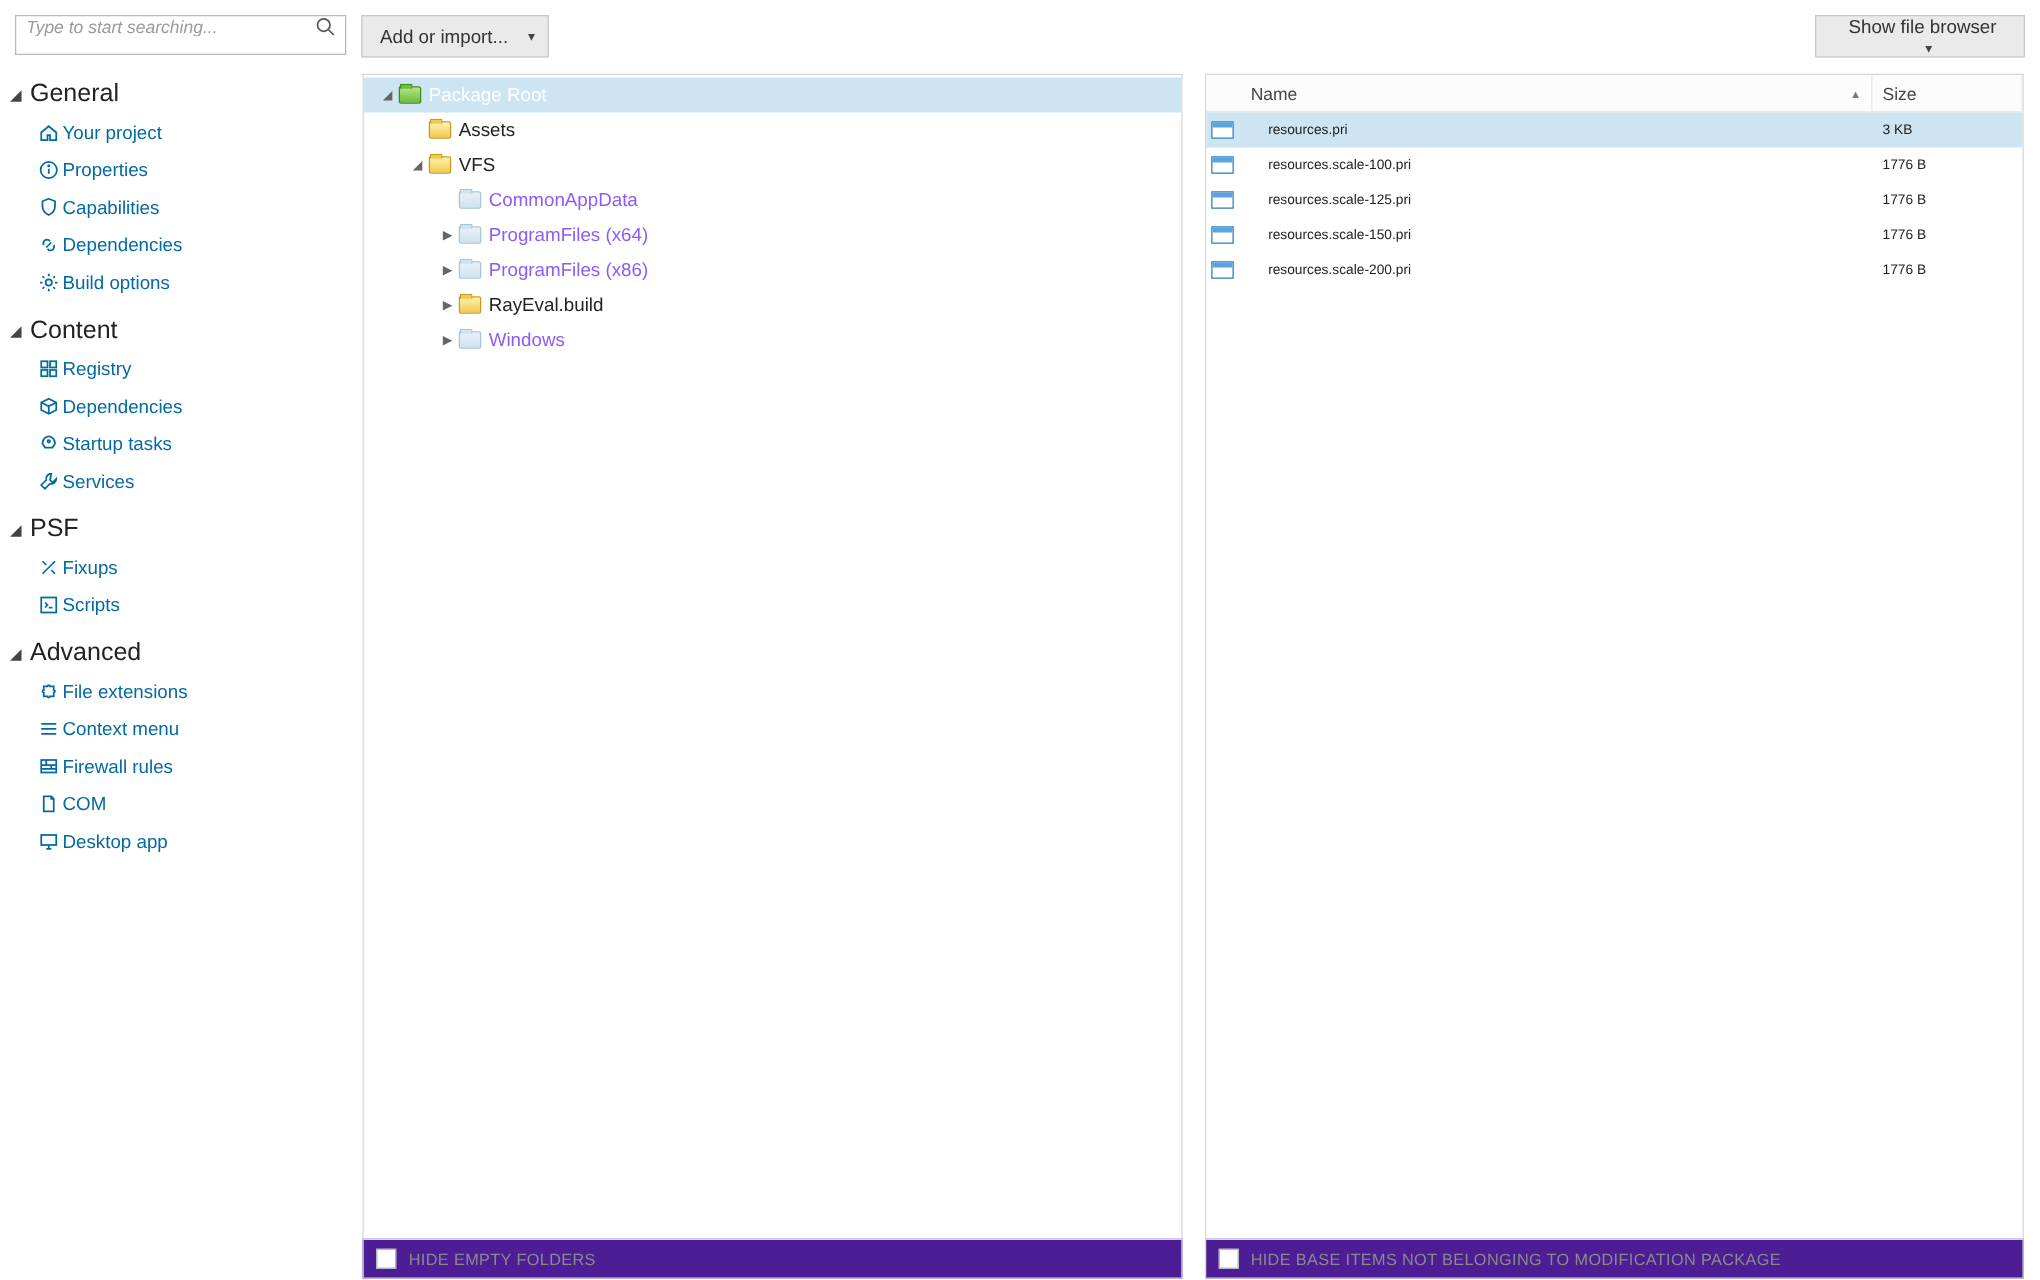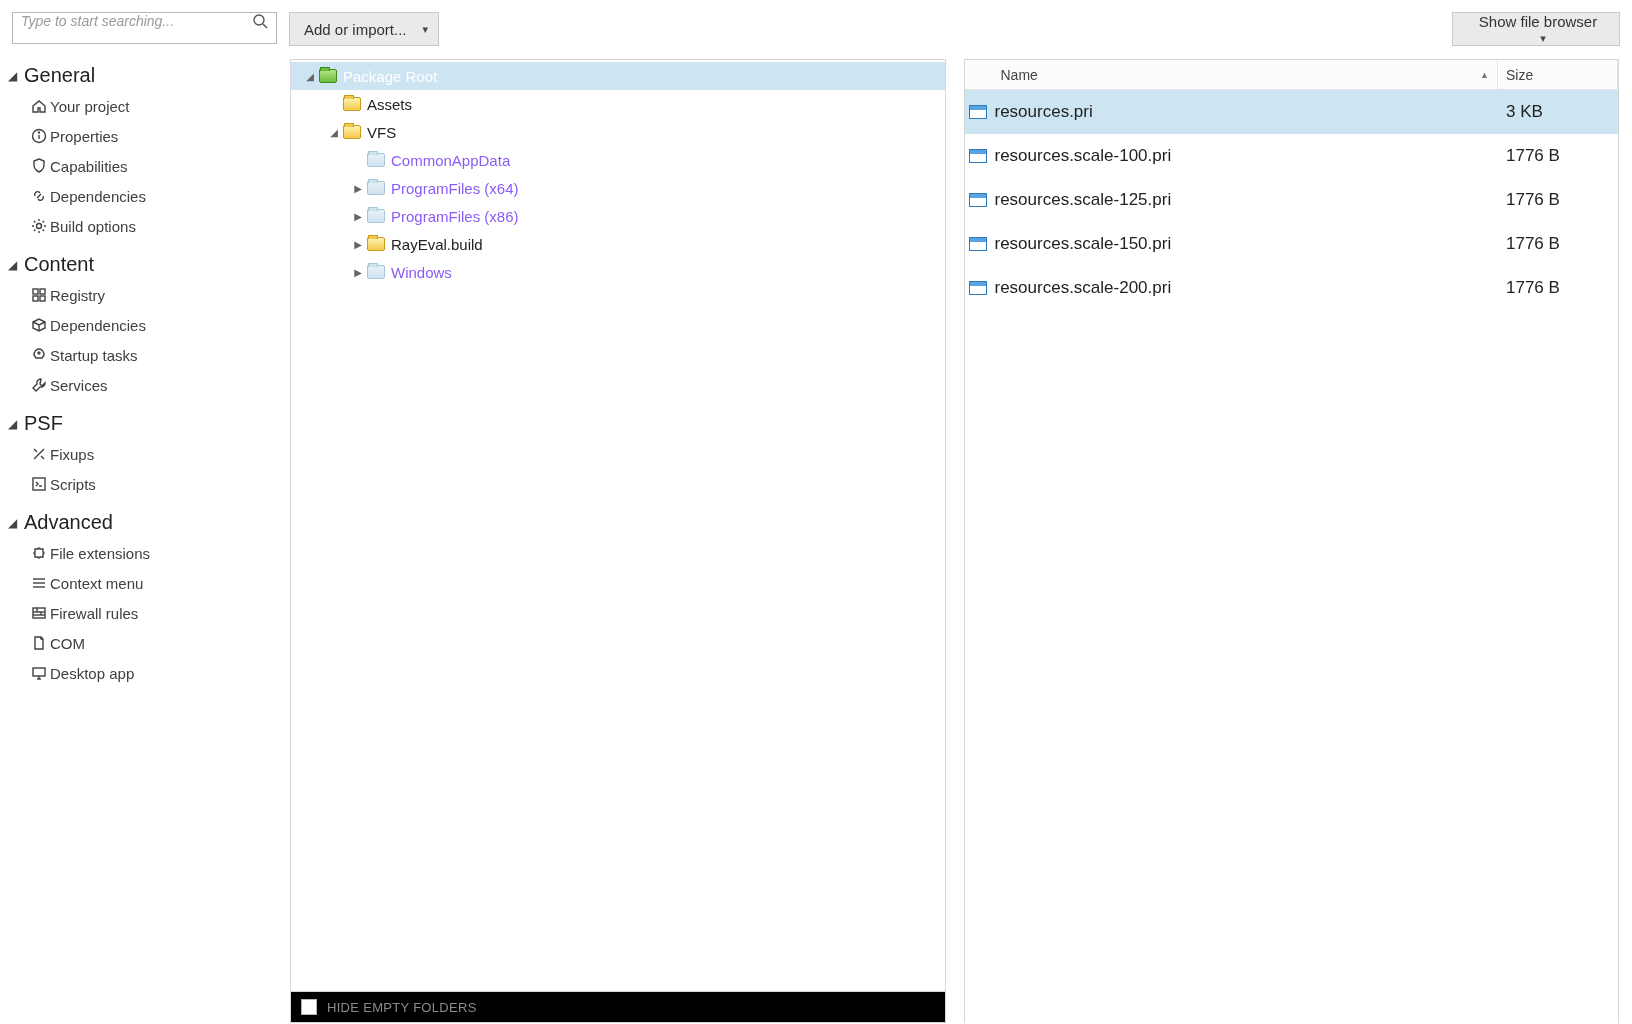--- a/index.html
+++ b/index.html
@@ -56,21 +56,21 @@
   width: 12px;
   font-size: 12px;
   color: #444;
   margin-right: 4px;
 }
 .nav-item {
   display: flex;
   align-items: center;
   height: 30px;
   padding-left: 28px;
-  color: #404040;
+  color: #0369a1;
   cursor: pointer;
   font-size: 15px;
 }
 .nav-item.selected {
   background: #0078d4;
   color: #fff;
 }
 .nav-item .icon {
   width: 22px;
   display: inline-flex;
@@ -199,44 +199,45 @@
   color: #444;
   font-size: 14px;
 }
 .col-icon { width: 30px; }
 .col-name { flex: 1; padding-left: 6px; display:flex; align-items:center; border-right:1px solid #e6e6e6; height:100%; }
 .col-size { width: 120px; padding-left: 8px; border-right:1px solid #e6e6e6; height:100%; display:flex; align-items:center; }
 .sort-ind { font-size:9px; color:#777; margin-right:8px; margin-left:auto; }
 .file-row {
   display: flex;
   align-items: center;
-  height: 44px;
-  font-size: 17px;
+  height: 28px;
+  font-size: 11px;
   cursor: pointer;
+  gap: 20px;
 }
 .file-row.selected { background: #cde4f2; }
 .file-ico {
   width: 18px; height: 14px;
   margin: 0 8px 0 4px;
   border: 1px solid #2b7bbf;
   background: #fff;
   position: relative;
 }
 .file-ico::before {
   content:"";
   position:absolute; top:0; left:0; right:0; height:4px;
   background:#5aa3de;
 }
 .file-name { flex: 1; color: #222; }
 .file-size { width: 120px; padding-left: 8px; color: #222; }
 .panel-footer {
   height: 32px;
   border: 1px solid #d6d6d6;
   border-top: 1px solid #d6d6d6;
-  background: #000000;
+  background: #4c1d95;
   display: flex;
   align-items: center;
   padding: 0 10px;
   font-size: 13px;
   color: #8a8a8a;
   letter-spacing: 0.3px;
 }
 .chk {
   width: 16px; height: 16px;
   border: 1px solid #b5b5b5;
@@ -541,15 +542,19 @@
             </div>
             <div class="file-row">
               <div class="col-icon" style="display:flex;justify-content:center;">
                 <span class="file-ico"></span>
               </div>
               <div class="file-name">resources.scale-200.pri</div>
               <div class="file-size">1776 B</div>
             </div>
           </div>
       </div>
+      <div class="panel-footer">
+        <span class="chk"></span>
+        <span>HIDE BASE ITEMS NOT BELONGING TO MODIFICATION PACKAGE</span>
+      </div>
     </div>
   </div>
 </div>
 
 </body></html>

